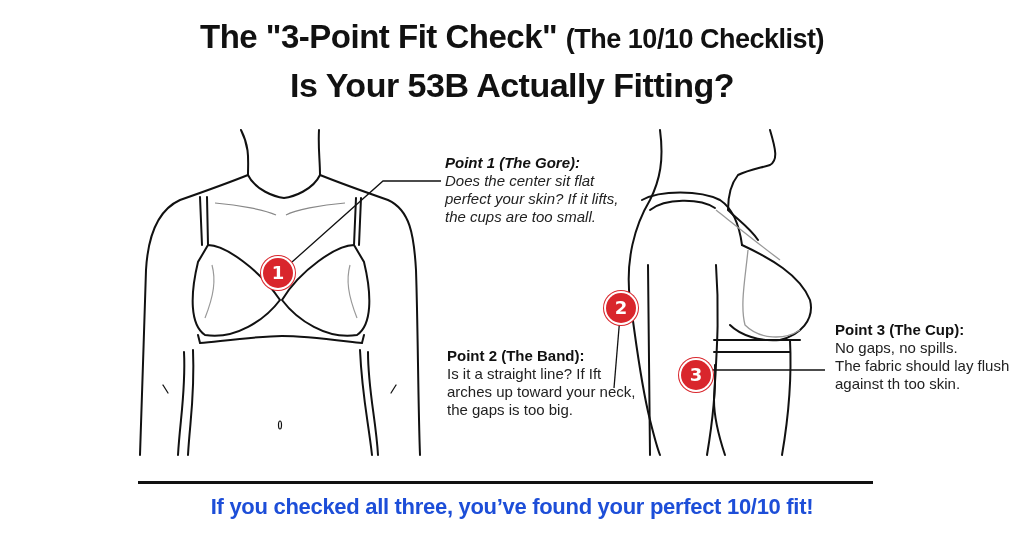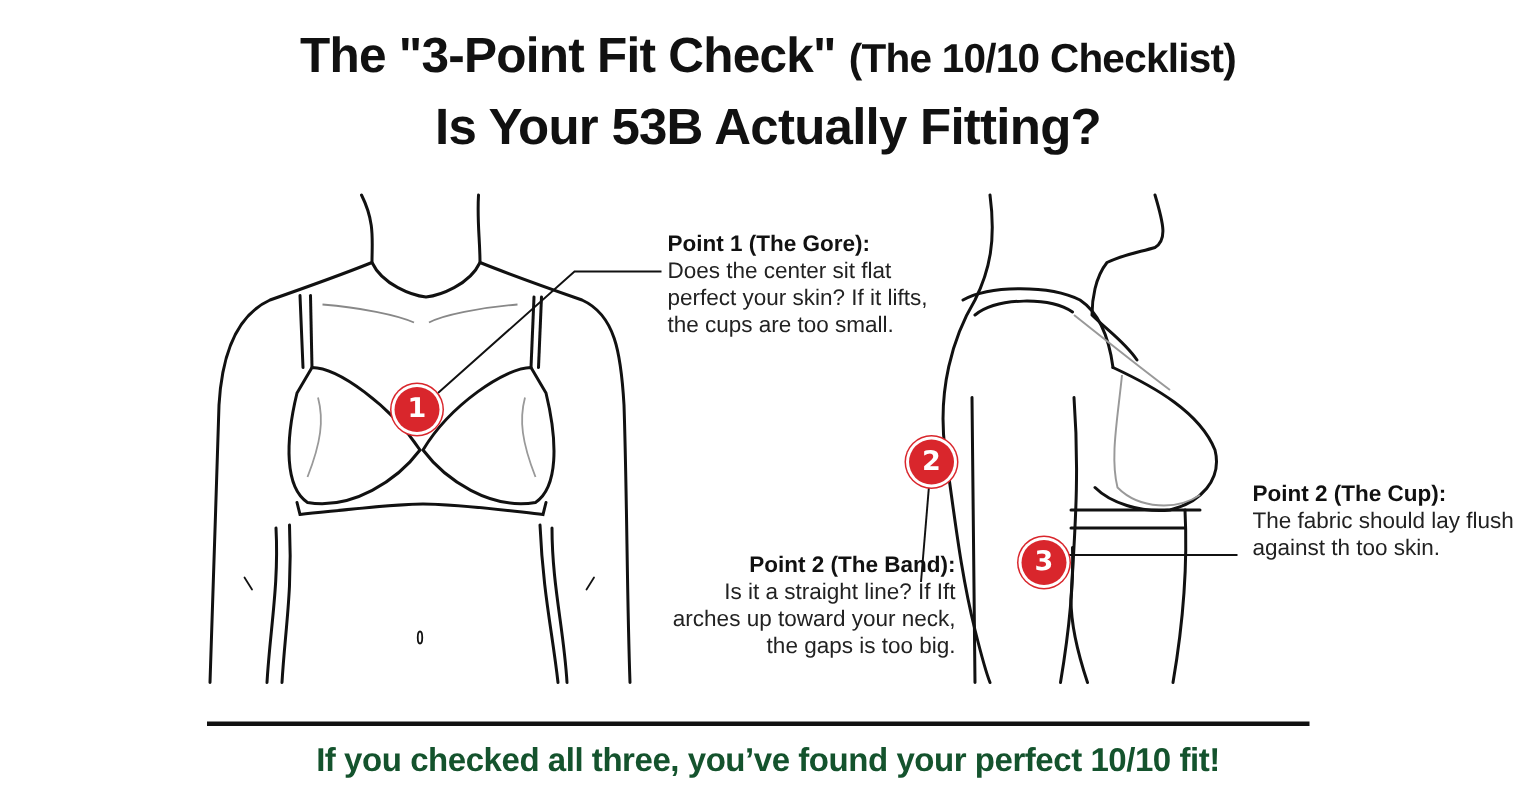--- a/index.html
+++ b/index.html
@@ -5,25 +5,25 @@
   html, body { margin: 0; padding: 0; background: #ffffff; }
   body { width: 1024px; height: 538px; position: relative; overflow: hidden; font-family: "Liberation Sans", "DejaVu Sans", sans-serif; color: #111; }
   .title { position: absolute; left: 0; width: 1024px; text-align: center; font-weight: bold; color: #111; letter-spacing: -0.5px; }
   .title1 { top: 18px; font-size: 33px; }
   .title1 .sub { font-size: 27px; text-align: center; }
   .title2 { top: 66px; font-size: 34px; }
   .note { position: absolute; font-size: 15px; line-height: 18px; color: #222; }
   .note .head { font-weight: bold; color: #111; display: block; }
   .note .p { display: block; }
   .note .gap { }
-  #note1 { left: 445px; top: 154px; width: 190px; }
-  #note2 { left: 447px; top: 368px; width: 190px; text-align: right; }
+  #note1 { left: 445px; top: 154px; width: 190px; font-style: italic; }
+  #note2 { left: 447px; top: 347px; width: 190px; }
   #note3 { left: 835px; top: 321px; width: 185px; }
   .divider { position: absolute; left: 138px; top: 481px; width: 735px; height: 3px; background: #111; }
-  .footer { position: absolute; left: 0; width: 1024px; top: 494px; text-align: center; font-weight: bold; font-size: 22px; color: #14532d; letter-spacing: -0.3px; }
+  .footer { position: absolute; left: 0; width: 1024px; top: 494px; text-align: center; font-weight: bold; font-size: 22px; color: #1d4ed8; letter-spacing: -0.3px; }
   svg.fig { position: absolute; left: 0; top: 0; }
   .marker { position: absolute; width: 30px; height: 30px; border-radius: 50%; background: #d9262c; box-shadow: 0 0 0 2px #fff, 0 0 0 3px #d9262c; color: #fff; font-weight: bold; font-size: 18px; text-align: center; line-height: 30px; font-family: "DejaVu Sans", sans-serif; }
   #m1 { left: 263px; top: 258px; }
   #m2 { left: 606px; top: 293px; }
   #m3 { left: 681px; top: 360px; }
 </style>
 </head>
 <body>
 
 <div class="title title1">
@@ -104,18 +104,19 @@
   <span class="head">Point 1 (The Gore):</span>
   <span class="p">Does the center sit flat perfect your skin?  If it lifts, the cups are too small.</span>
 </div>
 
 <div class="note" id="note2">
   <span class="head">Point 2 (The Band):</span>
   <span class="p">Is it a straight line? If Ift arches up toward your neck, the gaps is too big.</span>
 </div>
 
 <div class="note" id="note3">
-  <span class="head">Point 2 (The Cup):</span>
+  <span class="head">Point 3 (The Cup):</span>
+  <span class="p">No gaps, no spills.</span>
   <span class="p gap">The fabric should lay flush against th too skin.</span>
 </div>
 
 <div class="divider"></div>
 <div class="footer">If you checked all three, you’ve found your perfect 10/10 fit!</div>
 
 </body></html>

